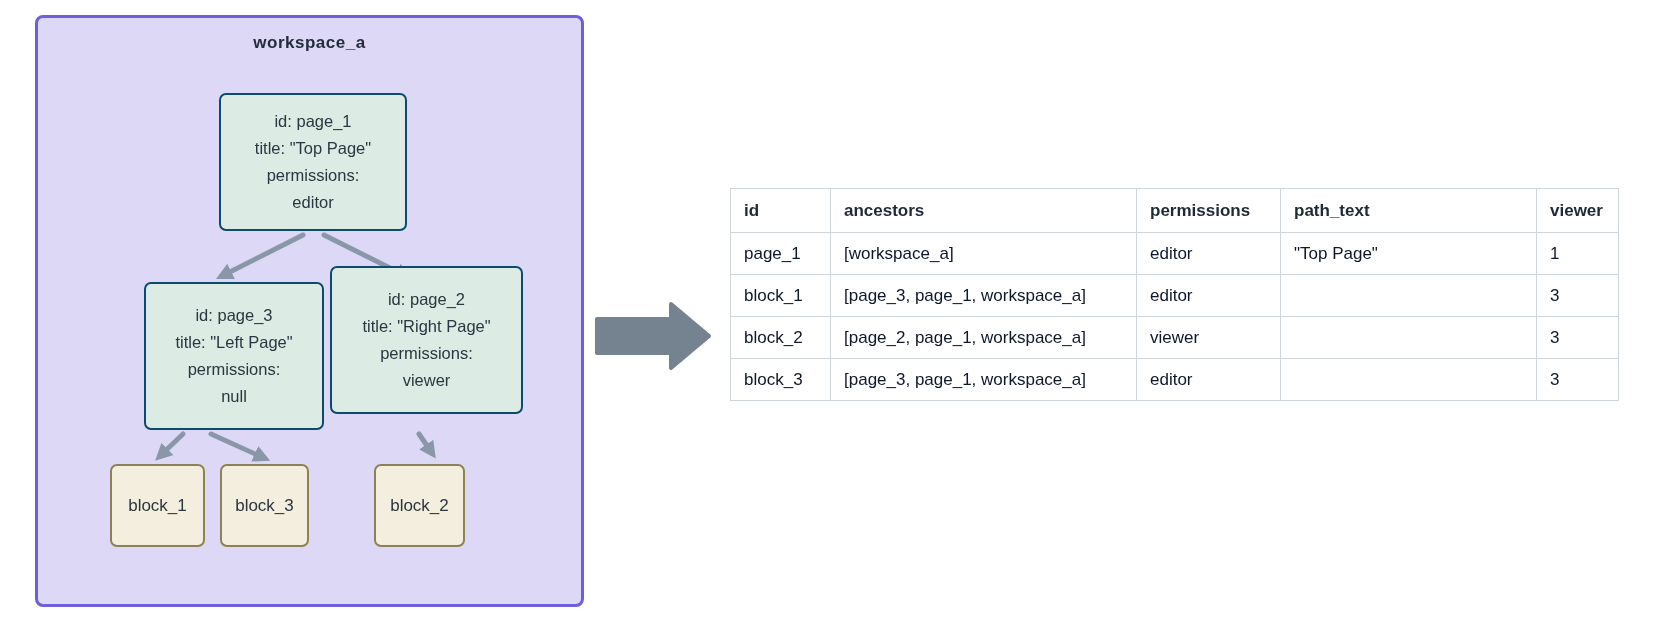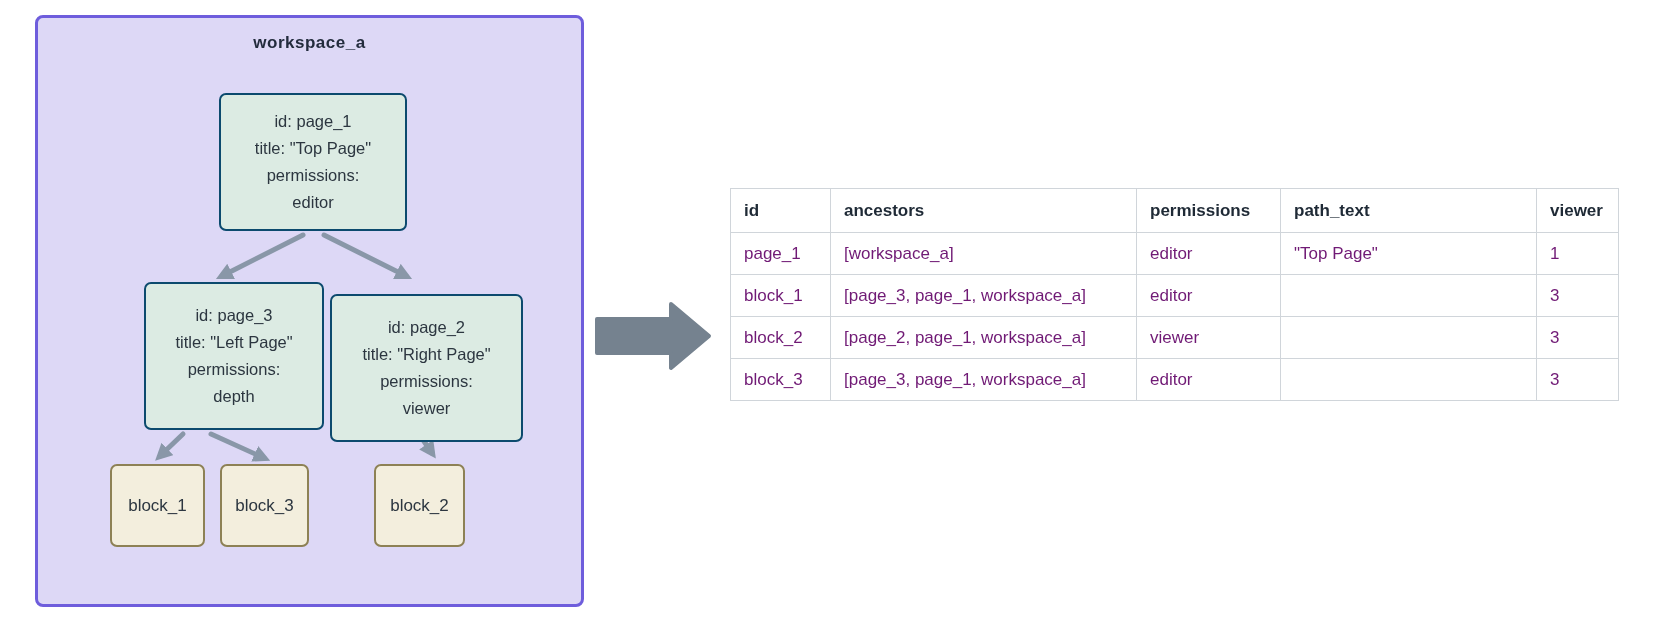--- a/index.html
+++ b/index.html
@@ -44,21 +44,21 @@
     line-height:27px;
   }
   .block-node {
     background:#f3eedd;
     border:2px solid #8d8155;
     color:#2c3640;
     font-size:17px;
   }
   #node-page-1 { left:219px; top:93px;  width:188px; height:138px; }
   #node-page-3 { left:109px; top:282px; width:180px; height:148px;margin-left:35px; }
-  #node-page-2 { left:330px; top:294px; width:193px; height:148px; }
+  #node-page-2 { left:330px; top:266px; width:193px; height:148px; }
   #node-block-1 { left:110px; top:464px; width:95px; height:83px; }
   #node-block-3 { left:220px; top:464px; width:89px; height:83px; }
   #node-block-2 { left:374px; top:464px; width:91px; height:83px; }
 
   
   .overlay {
     position:absolute; left:0; top:0;
     width:1658px; height:626px;
     pointer-events:none;
   }
@@ -79,21 +79,21 @@
     vertical-align:middle;
     white-space:nowrap;
     overflow:hidden;
   }
   .result-table th {
     font-weight:bold;
     color:#1f2a36;
     height:44px;
     margin-left:40px;
   }
-  .result-table td { color:#701a75; }
+  .result-table td { color:#0f172a; }
 </style>
 </head>
 <body>
 
 <div class="canvas">
 
   <div class="workspace"></div>
   <div class="workspace-title">workspace_a</div>
 
   <svg class="overlay" viewBox="0 0 1658 626" xmlns="http://www.w3.org/2000/svg">
@@ -115,21 +115,21 @@
     <div class="node-line">id: page_1</div>
     <div class="node-line">title: "Top Page"</div>
     <div class="node-line">permissions:</div>
     <div class="node-line">editor</div>
   </div>
 
   <div class="node page-node" id="node-page-3">
     <div class="node-line">id: page_3</div>
     <div class="node-line">title: "Left Page"</div>
     <div class="node-line">permissions:</div>
-    <div class="node-line">depth</div>
+    <div class="node-line">null</div>
   </div>
 
   <div class="node page-node" id="node-page-2">
     <div class="node-line">id: page_2</div>
     <div class="node-line">title: "Right Page"</div>
     <div class="node-line">permissions:</div>
     <div class="node-line">viewer</div>
   </div>
 
   <div class="node block-node" id="node-block-1">

